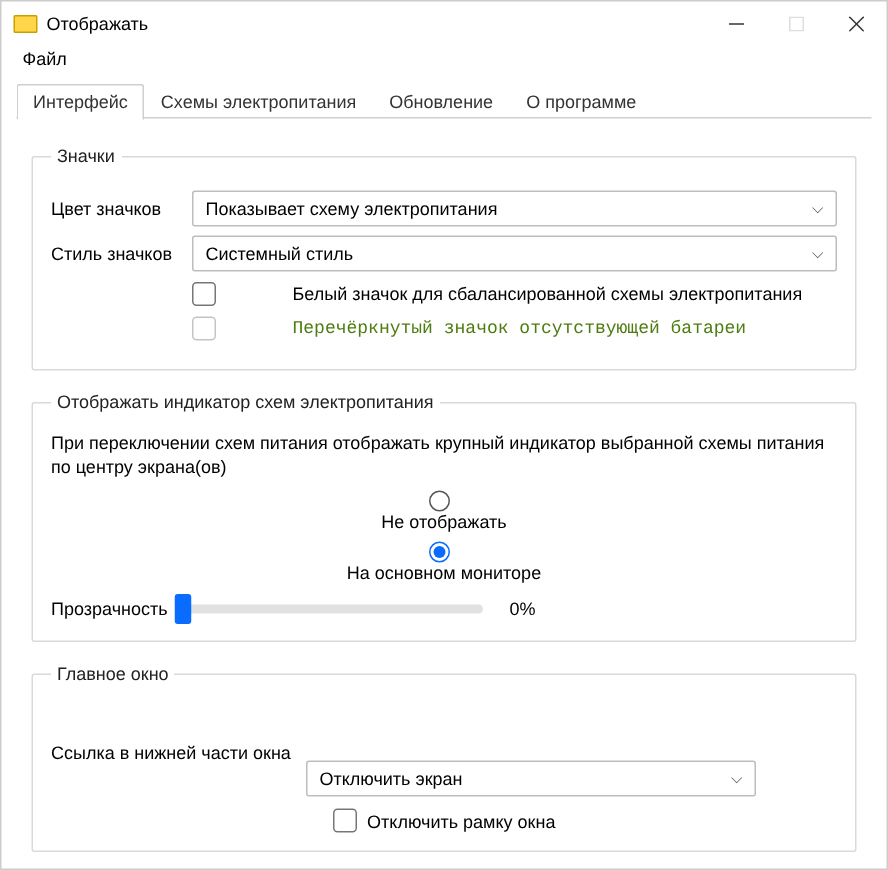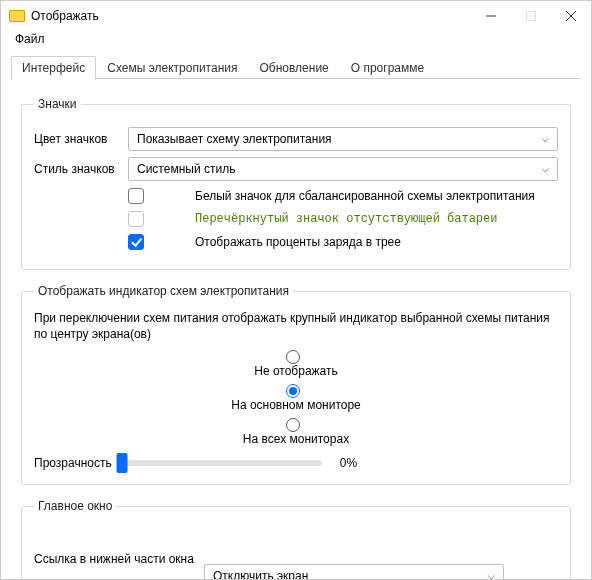--- a/index.html
+++ b/index.html
@@ -272,42 +272,34 @@
     </div>
 
     <div class="chk-row">
       <div class="chk"></div>
       <span>Белый значок для сбалансированной схемы электропитания</span>
     </div>
     <div class="chk-row">
       <div class="chk disabled"></div>
       <span class="disabled-text">Перечёркнутый значок отсутствующей батареи</span>
     </div>
-    <div class="chk-row">
-      <div class="chk checked"></div>
-      <span>Отображать проценты заряда в трее</span>
-    </div>
   </fieldset>
 
   <fieldset class="group">
     <legend>Отображать индикатор схем электропитания</legend>
 
     <div class="helptext">При переключении схем питания отображать крупный индикатор выбранной схемы питания по центру экрана(ов)</div>
 
     <div class="radio-row">
       <div class="radio"></div>
       <span>Не отображать</span>
     </div>
     <div class="radio-row">
       <div class="radio checked"></div>
       <span>На основном мониторе</span>
-    </div>
-    <div class="radio-row">
-      <div class="radio"></div>
-      <span>На всех мониторах</span>
     </div>
 
     <div class="slider-row">
       <span class="lbl">Прозрачность</span>
       <div class="slider-track">
         <div class="slider-thumb"></div>
       </div>
       <span>0%</span>
     </div>
   </fieldset>

